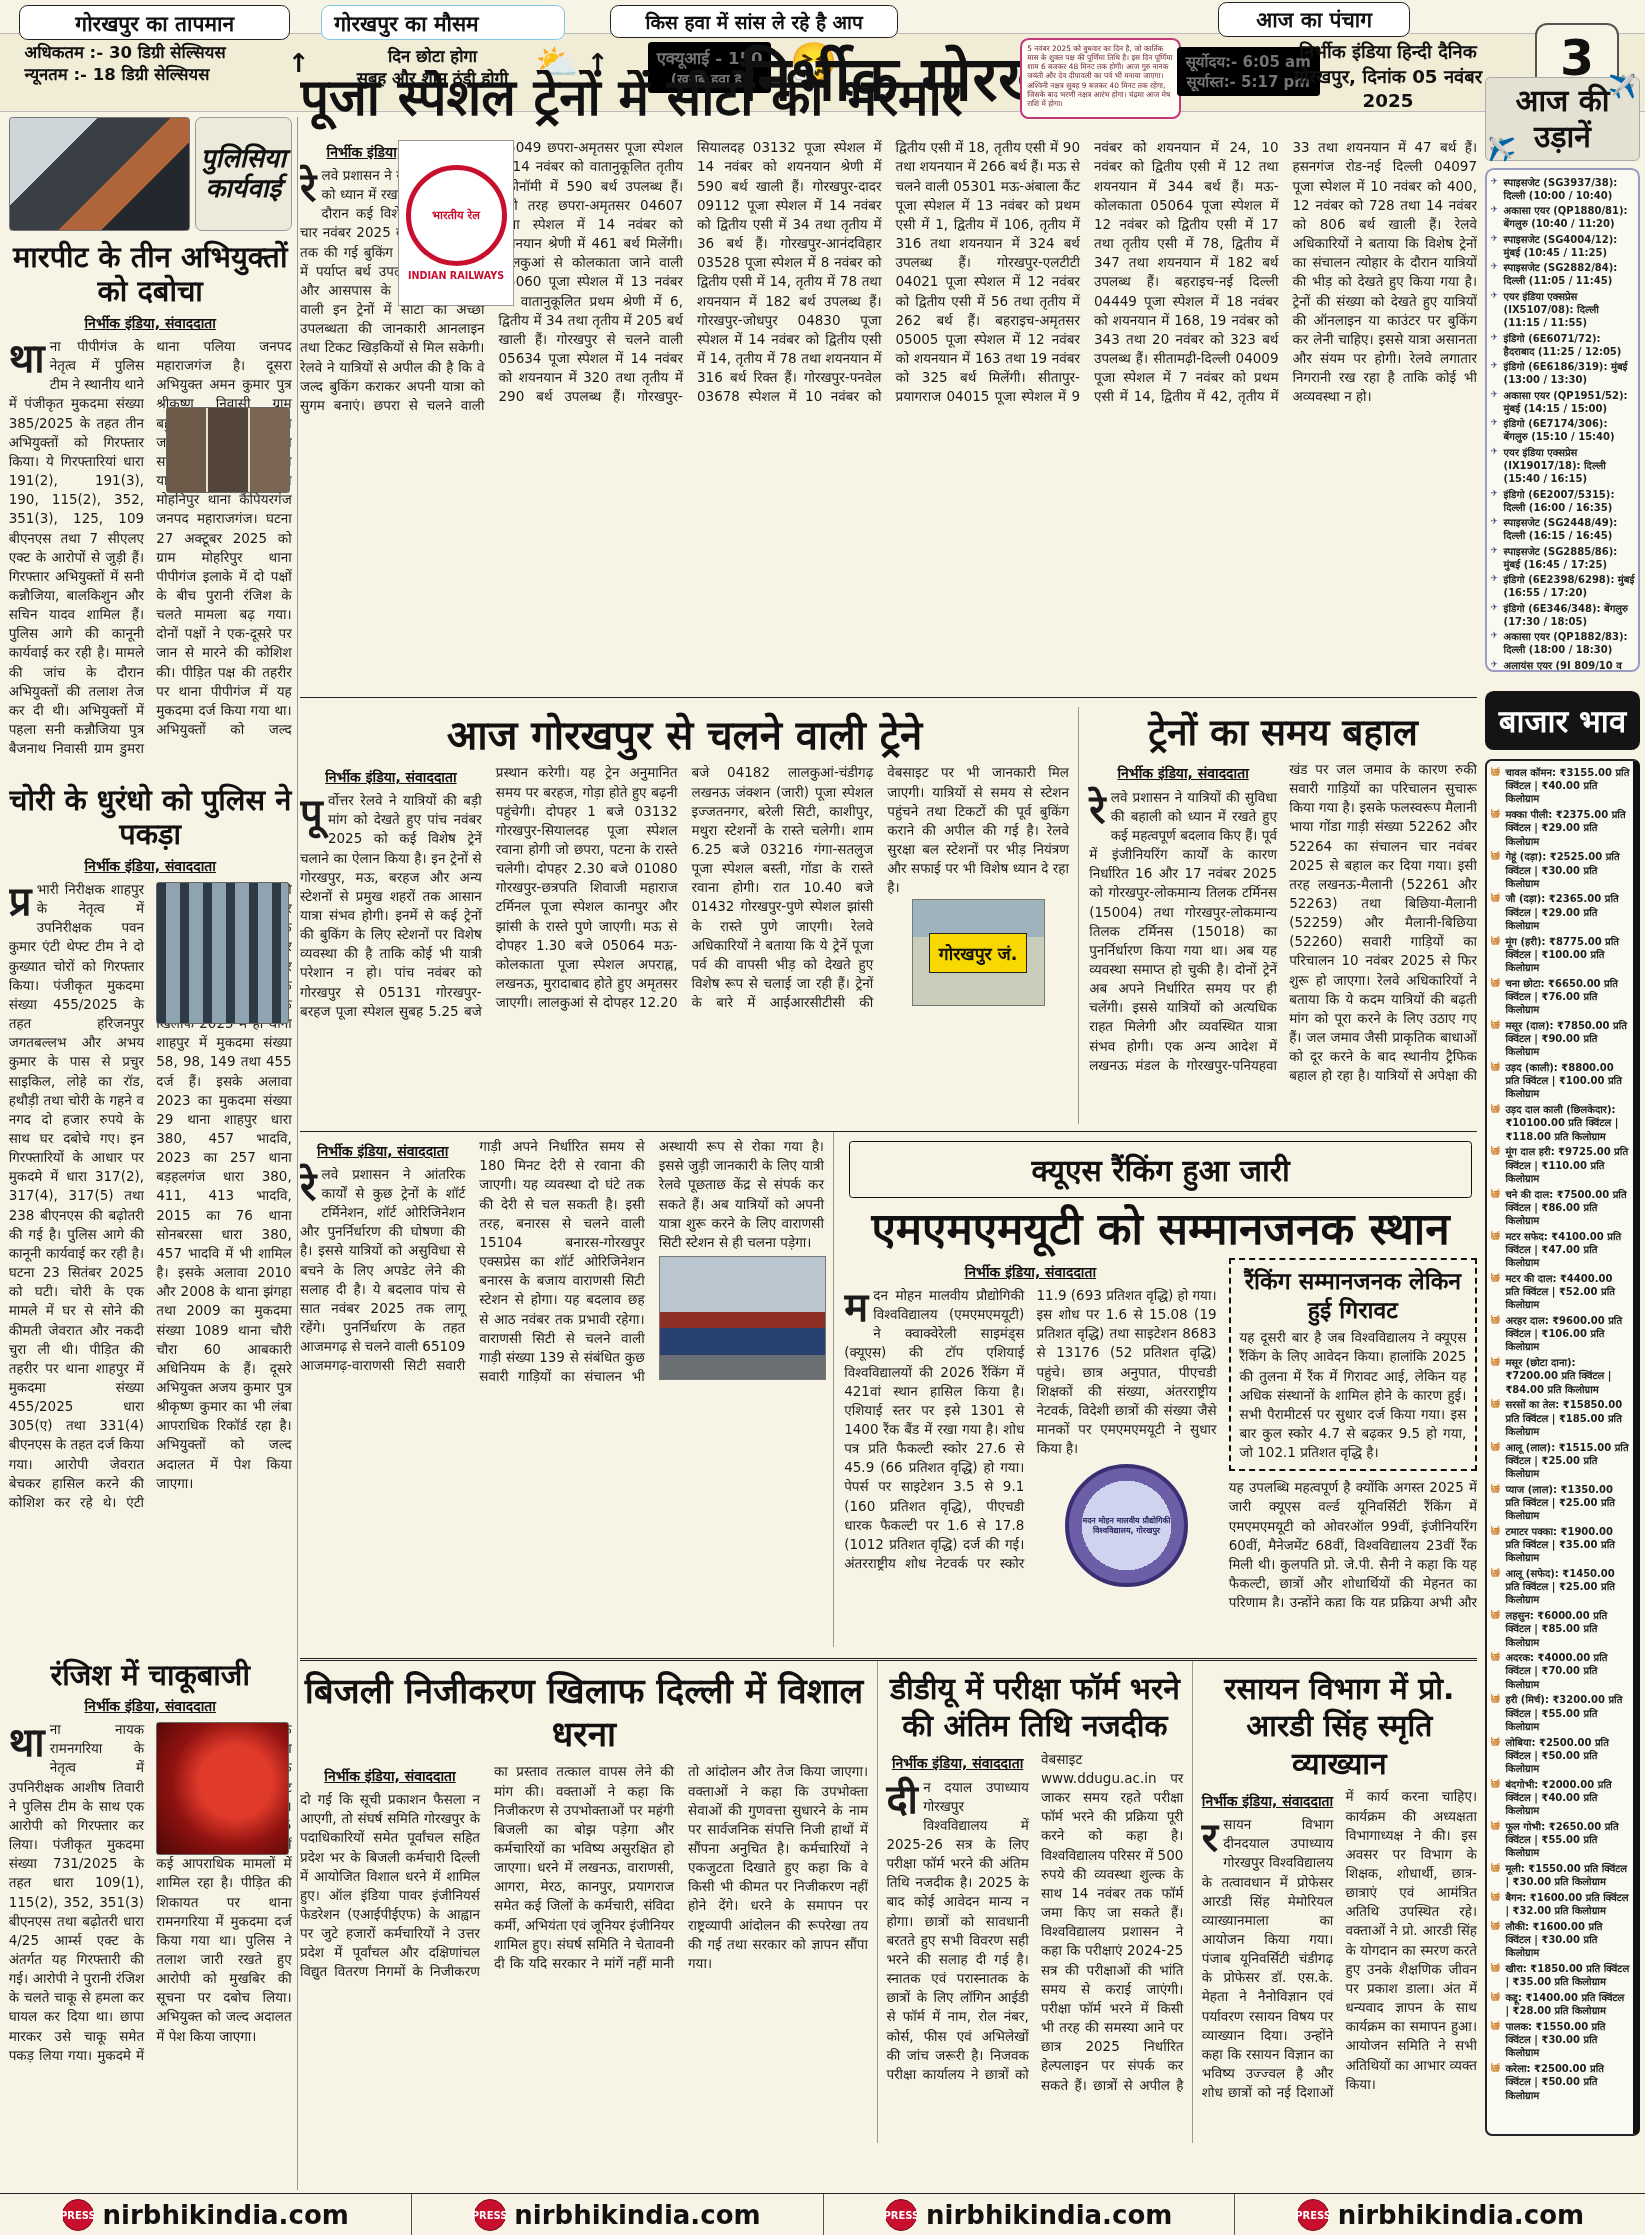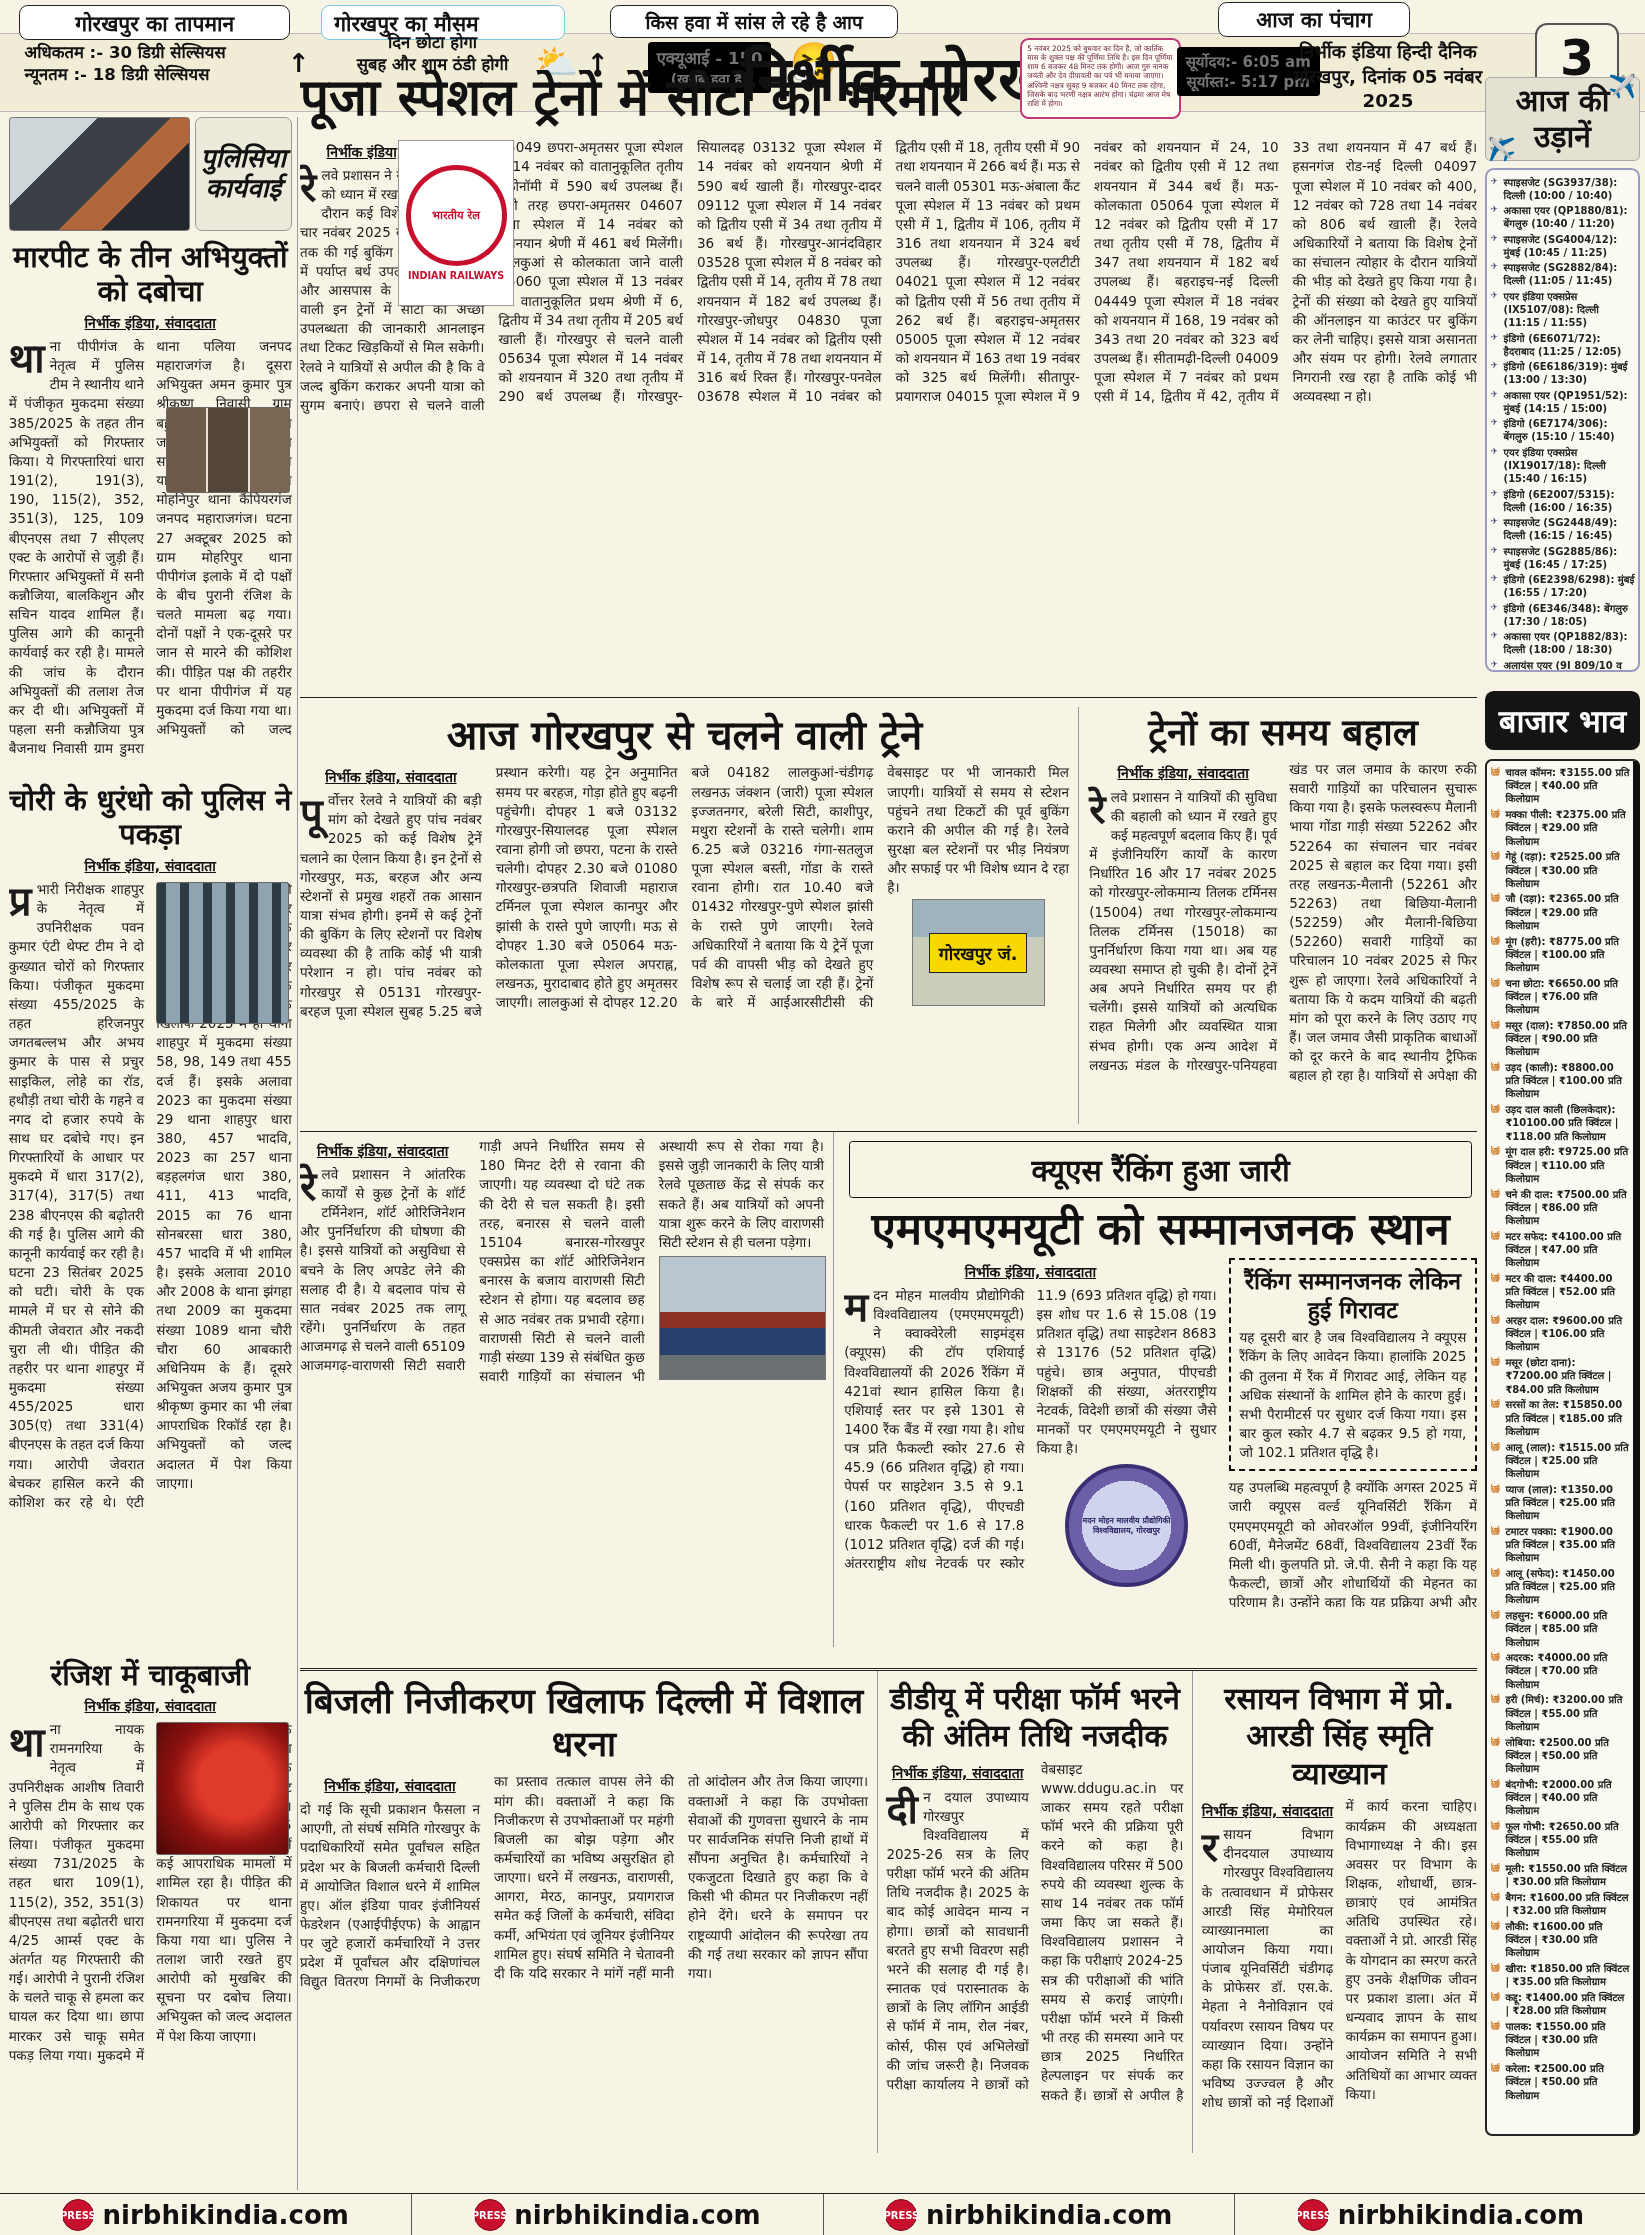--- a/index.html
+++ b/index.html
@@ -55,21 +55,21 @@
   .row3-right{flex:1;padding-left:10.5px;}
   .train-img{width:100%;height:122px;border:0.9px solid #777;background:linear-gradient(#b9c6cf 0 45%,#8d2f23 45% 58%,#27406e 58% 80%,#6a6f74 80%);margin:3.5px 0 7px;break-inside:avoid;}
   .kicker{border:1.7px solid #111;border-radius:3.5px;text-align:center;font-weight:800;font-size:30px;padding:7px 5.2px;margin:8.7px 5.2px 7px;}
   .qs-head{font-size:44px;font-weight:800;text-align:center;line-height:1.1;}
   .qs-flex{display:flex;gap:12.2px;margin-top:5.2px;height:349px;overflow:hidden;}
   .qs-text{width:60%;}
   .qs-sidebar{width:40%;}
   .inset-box{border:2.6px dashed #111;padding:7px 8.7px;margin-bottom:7px;}
   .inset-title{text-align:center;font-weight:800;font-size:23px;line-height:1.25;}
   .mmmut-logo{width:105px;height:105px;border-radius:50%;border:4.4px solid #3b2f73;background:radial-gradient(circle,#cfd3ee 0 55%,#6c5fa8 55%);margin:5.2px auto;display:flex;align-items:center;justify-content:center;text-align:center;font-size:7.9px;font-weight:bold;color:#2c2460;padding:5.2px;break-inside:avoid;}
-  .rowB{display:flex;margin-top:21px;height:482px;overflow:hidden;}
+  .rowB{display:flex;margin-top:11px;height:482px;overflow:hidden;}
   .rowB > div{overflow:hidden;}
   .rowB-a{width:568px;padding-right:8.7px;border-right:0.9px solid #999;}
   .rowB-b{width:297px;padding:0 8.7px;border-right:0.9px solid #999;}
   .rowB-c{flex:1;padding-left:8.7px;}
   .b-head{font-size:35px;font-weight:800;text-align:center;line-height:1.25;padding:8.7px 3.5px 5.2px;}
   
   .rightcol{position:absolute;left:1485px;top:77px;width:155px;height:2117px;}
   .fl-title{background:#e4e0d2;border:0.9px solid #aaa;border-radius:5.2px;text-align:center;font-size:30px;font-weight:800;line-height:1.2;padding:5.2px 1.7px;position:relative;}
   .fl-plane{position:absolute;font-size:23px;}
   .fl-box{border:2.6px solid #9b9bc4;border-radius:8.7px;background:#fbfaf2;margin-top:7px;padding:5.2px 3.5px;height:489px;overflow:hidden;}
@@ -93,21 +93,21 @@
     <div class="hdr-band"></div>
 
     <div class="tab" style="left:19px;width:245px;text-align:center;">गोरखपुर का तापमान</div>
     <div class="smallbox" style="left:24.5px;top:42px;">
       <div>अधिकतम :- 30 डिग्री सेल्सियस</div>
       <div>न्यूनतम :- 18 डिग्री सेल्सियस</div>
     </div>
     <div class="arrow" style="left:288px;top:48px;">↑</div>
 
     <div class="tab sky" style="left:321px;width:218px;text-align:left;">गोरखपुर का मौसम</div>
-    <div class="smallbox" style="left:332px;top:32px;text-align:center;width:201px;">
+    <div class="smallbox" style="left:332px;top:46px;text-align:center;width:201px;">
       <div>दिन छोटा होगा</div>
       <div>सुबह और शाम ठंडी होगी</div>
     </div>
     <div style="position:absolute;left:535px;top:42px;font-size:35px;">⛅</div>
     <div class="arrow" style="left:587px;top:48px;">↑</div>
 
     <div class="tab" style="left:610px;width:262px;text-align:center;font-size:19px;">किस हवा में सांस ले रहे है आप</div>
     <div class="blackbox" style="position:absolute;left:648px;top:42px;font-size:16.6px;">
       <div>एक्यूआई - 150</div>
       <div style="font-size:14px;">(खराब हवा है)</div>

